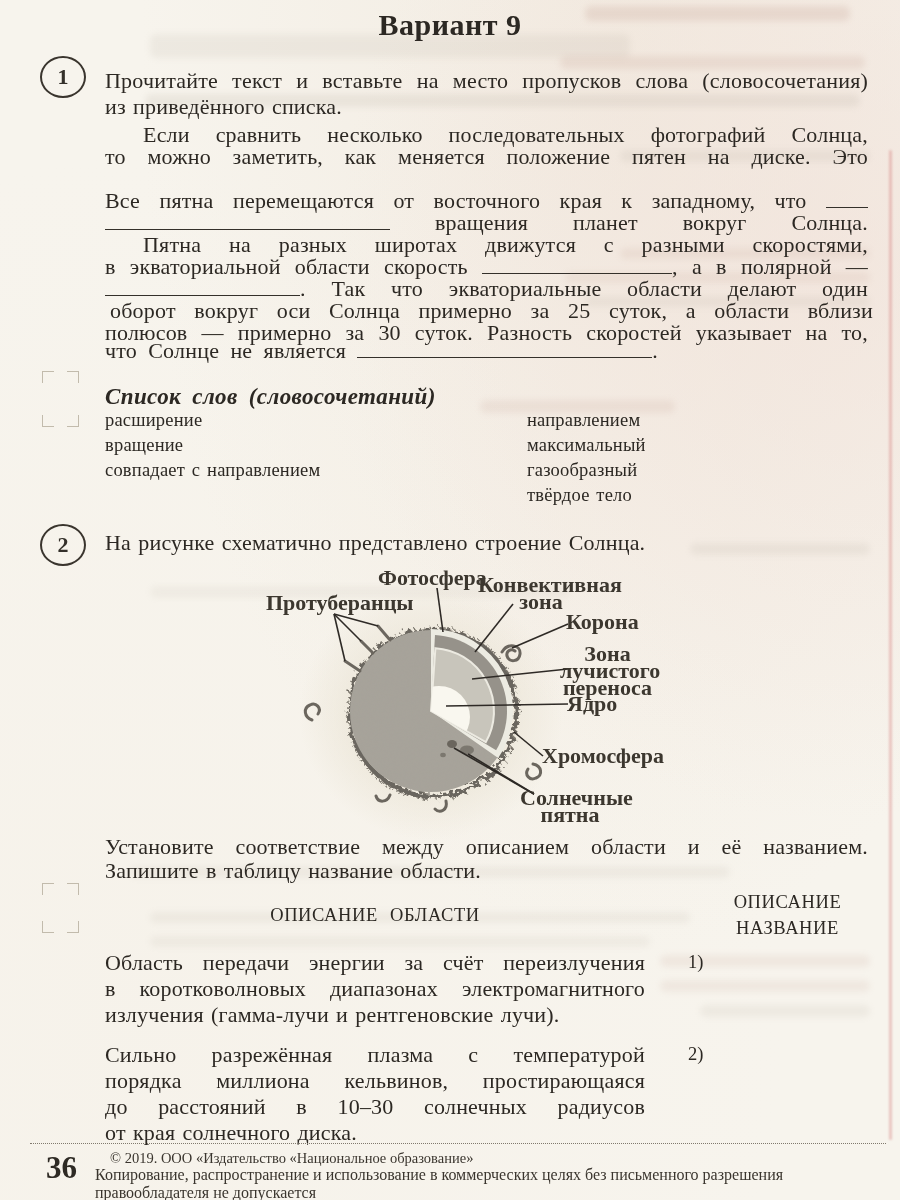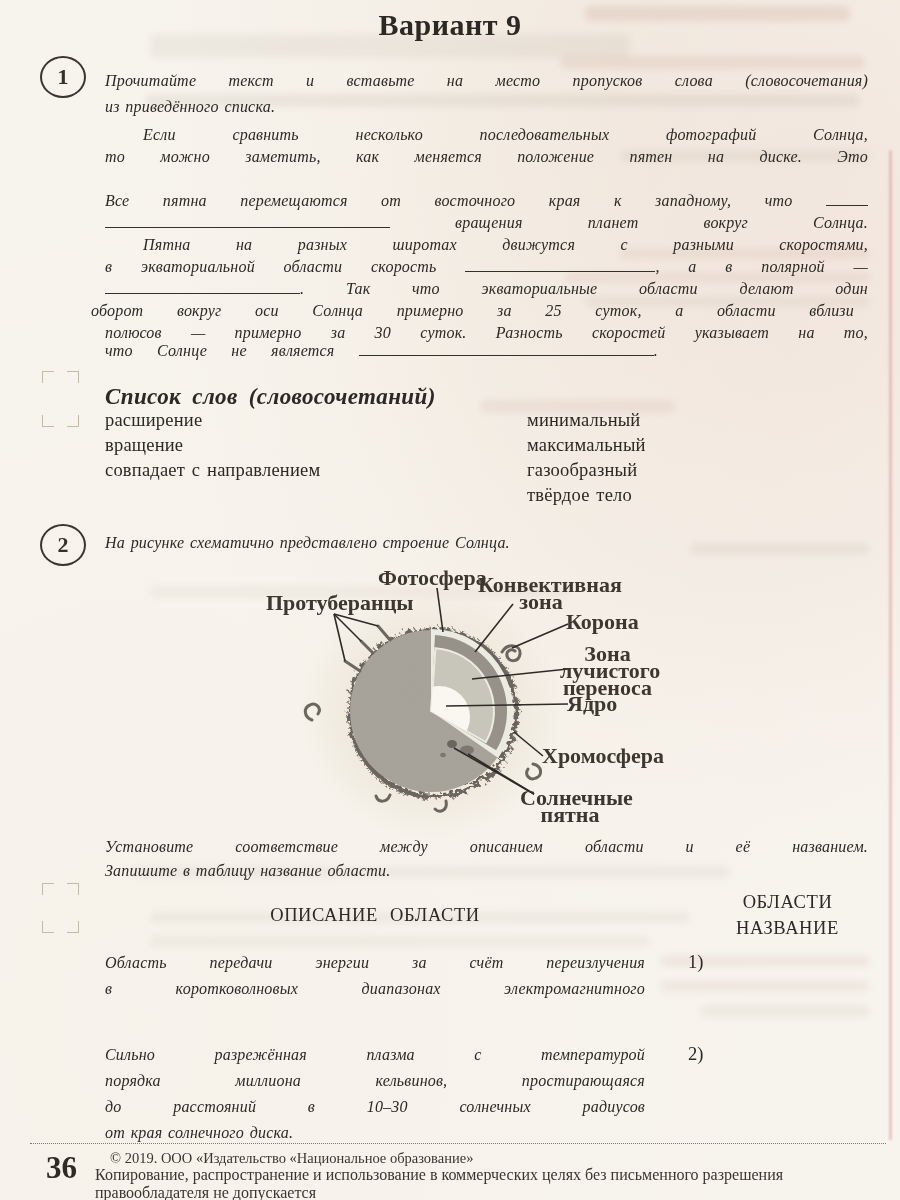--- a/index.html
+++ b/index.html
@@ -5,21 +5,21 @@
   html,body{margin:0;padding:0;background:#888;}
   .page{
     position:relative;width:900px;height:1200px;margin:0 auto;overflow:hidden;
     font-family:"Liberation Serif","DejaVu Serif",serif;color:#2c2823;
     background:
       radial-gradient(ellipse at 92% 22%, rgba(240,222,214,.55) 0%, rgba(240,222,214,0) 42%),
       radial-gradient(ellipse at 70% 6%, rgba(241,233,222,.8) 0%, rgba(241,233,222,0) 55%),
       radial-gradient(ellipse at 15% 85%, rgba(246,242,234,.9) 0%, rgba(246,242,234,0) 60%),
       #f7f4ed;
   }
-  .line{position:absolute;font-size:16px;line-height:22px;white-space:nowrap;letter-spacing:.2px;word-spacing:1.5px;font-style:italic;}
+  .line{position:absolute;font-size:22px;line-height:22px;white-space:nowrap;letter-spacing:.2px;word-spacing:1.5px;}
   .just{white-space:normal;text-align:justify;text-align-last:justify;text-justify:inter-word;}
   .blank{display:inline-block;height:14px;border-bottom:1.7px solid #34302a;vertical-align:baseline;}
   .qnum{position:absolute;width:42px;height:38px;border:2.2px solid #3a352e;border-radius:50%;
         text-align:center;line-height:37px;font-size:22px;font-weight:bold;color:#34302a;}
   .title{position:absolute;left:0;top:8px;width:900px;text-align:center;font-size:30px;font-weight:bold;letter-spacing:.5px;}
   .wl-head{position:absolute;font-size:23px;font-weight:bold;font-style:italic;letter-spacing:.4px;word-spacing:5px;}
   .wl{position:absolute;font-size:18.5px;letter-spacing:.2px;word-spacing:2px;white-space:nowrap;}
   .dlabel{position:absolute;font-size:22px;font-weight:bold;color:#3c372f;line-height:17px;text-align:center;white-space:nowrap;}
   .colhead{position:absolute;font-size:18.5px;letter-spacing:.6px;word-spacing:7px;line-height:26px;text-align:center;}
   .itemnum{position:absolute;font-size:18.5px;}
@@ -66,36 +66,36 @@
   <div class="line just" style="left:105px;top:70px;width:763px;"><span>Прочитайте текст и вставьте на место пропусков слова (словосочетания)</span></div>
   <div class="line" style="left:105px;top:96px;"><span>из приведённого списка.</span></div>
 
   <div class="line just" style="left:143px;top:124px;width:725px;"><span>Если сравнить несколько последовательных фотографий Солнца,</span></div>
   <div class="line just" style="left:105px;top:146px;width:763px;"><span>то можно заметить, как меняется положение пятен на диске. Это</span></div>
   <div class="line just" style="left:105px;top:190px;width:763px;"><span>Все пятна перемещаются от восточного края к западному, что</span> <span class="blank" style="width:42px"></span></div>
   <div class="line just" style="left:105px;top:212px;width:763px;"><span class="blank" style="width:285px"></span> <span>вращения планет вокруг Солнца.</span></div>
   <div class="line just" style="left:143px;top:234px;width:725px;"><span>Пятна на разных широтах движутся с разными скоростями,</span></div>
   <div class="line just" style="left:105px;top:256px;width:763px;"><span>в экваториальной области скорость</span> <span class="blank" style="width:190px"></span><span>, а в полярной —</span></div>
   <div class="line just" style="left:105px;top:278px;width:763px;"><span class="blank" style="width:195px"></span><span>. Так что экваториальные области делают один</span></div>
-  <div class="line just" style="left:91px;top:300px;width:763px;"><span>оборот вокруг оси Солнца примерно за 25 суток, а области вблизи</span></div>
+  <div class="line just" style="left:110px;top:300px;width:763px;"><span>оборот вокруг оси Солнца примерно за 25 суток, а области вблизи</span></div>
   <div class="line just" style="left:105px;top:322px;width:763px;"><span>полюсов — примерно за 30 суток. Разность скоростей указывает на то,</span></div>
   <div class="line just" style="left:105px;top:340px;width:553px;"><span>что Солнце не является</span> <span class="blank" style="width:295px"></span><span>.</span></div>
 
   <div>
     <div class="cm tl" style="left:42px;top:371px;"></div>
     <div class="cm tr" style="left:67px;top:371px;"></div>
     <div class="cm bl" style="left:42px;top:415px;"></div>
     <div class="cm br" style="left:67px;top:415px;"></div>
   </div>
 
   <div class="wl-head" style="left:105px;top:384px;">Список слов (словосочетаний)</div>
   <div class="wl" style="left:105px;top:410px;">расширение</div>
   <div class="wl" style="left:105px;top:435px;">вращение</div>
   <div class="wl" style="left:105px;top:460px;">совпадает с направлением</div>
-  <div class="wl" style="left:527px;top:410px;">минимальный</div>
+  <div class="wl" style="left:527px;top:410px;">направлением</div>
   <div class="wl" style="left:527px;top:435px;">максимальный</div>
   <div class="wl" style="left:527px;top:460px;">газообразный</div>
   <div class="wl" style="left:527px;top:485px;">твёрдое тело</div>
 
   <div class="qnum" style="left:40px;top:524px;">2</div>
   <div class="line" style="left:105px;top:532px;"><span>На рисунке схематично представлено строение Солнца.</span></div>
 
   <svg style="position:absolute;left:250px;top:568px;" width="430" height="272" viewBox="0 0 430 272">
     <defs>
       <radialGradient id="glowGrad" cx="50%" cy="50%" r="50%">
@@ -178,24 +178,25 @@
   <div class="line" style="left:105px;top:860px;"><span>Запишите в таблицу название области.</span></div>
 
   <div>
     <div class="cm tl" style="left:42px;top:883px;"></div>
     <div class="cm tr" style="left:67px;top:883px;"></div>
     <div class="cm bl" style="left:42px;top:921px;"></div>
     <div class="cm br" style="left:67px;top:921px;"></div>
   </div>
 
   <div class="colhead" style="left:105px;top:902px;width:540px;">ОПИСАНИЕ ОБЛАСТИ</div>
-  <div class="colhead" style="left:715px;top:889px;width:145px;"><span>ОБЛАСТИ</span><br><span>НАЗВАНИЕ</span></div>
+  <div class="colhead" style="left:715px;top:889px;width:145px;"><span>ОПИСАНИЕ</span><br><span>НАЗВАНИЕ</span></div>
 
   <div class="line just" style="left:105px;top:952px;width:540px;"><span>Область передачи энергии за счёт переизлучения</span></div>
   <div class="line just" style="left:105px;top:978px;width:540px;"><span>в коротковолновых диапазонах электромагнитного</span></div>
+  <div class="line" style="left:105px;top:1004px;"><span>излучения (гамма-лучи и рентгеновские лучи).</span></div>
   <div class="itemnum" style="left:688px;top:952px;">1)</div>
 
   <div class="line just" style="left:105px;top:1044px;width:540px;"><span>Сильно разрежённая плазма с температурой</span></div>
   <div class="line just" style="left:105px;top:1070px;width:540px;"><span>порядка миллиона кельвинов, простирающаяся</span></div>
   <div class="line just" style="left:105px;top:1096px;width:540px;"><span>до расстояний в 10–30 солнечных радиусов</span></div>
   <div class="line" style="left:105px;top:1122px;"><span>от края солнечного диска.</span></div>
   <div class="itemnum" style="left:688px;top:1044px;">2)</div>
 
   <div class="foot-rule"></div>
   <div class="pagenum">36</div>

